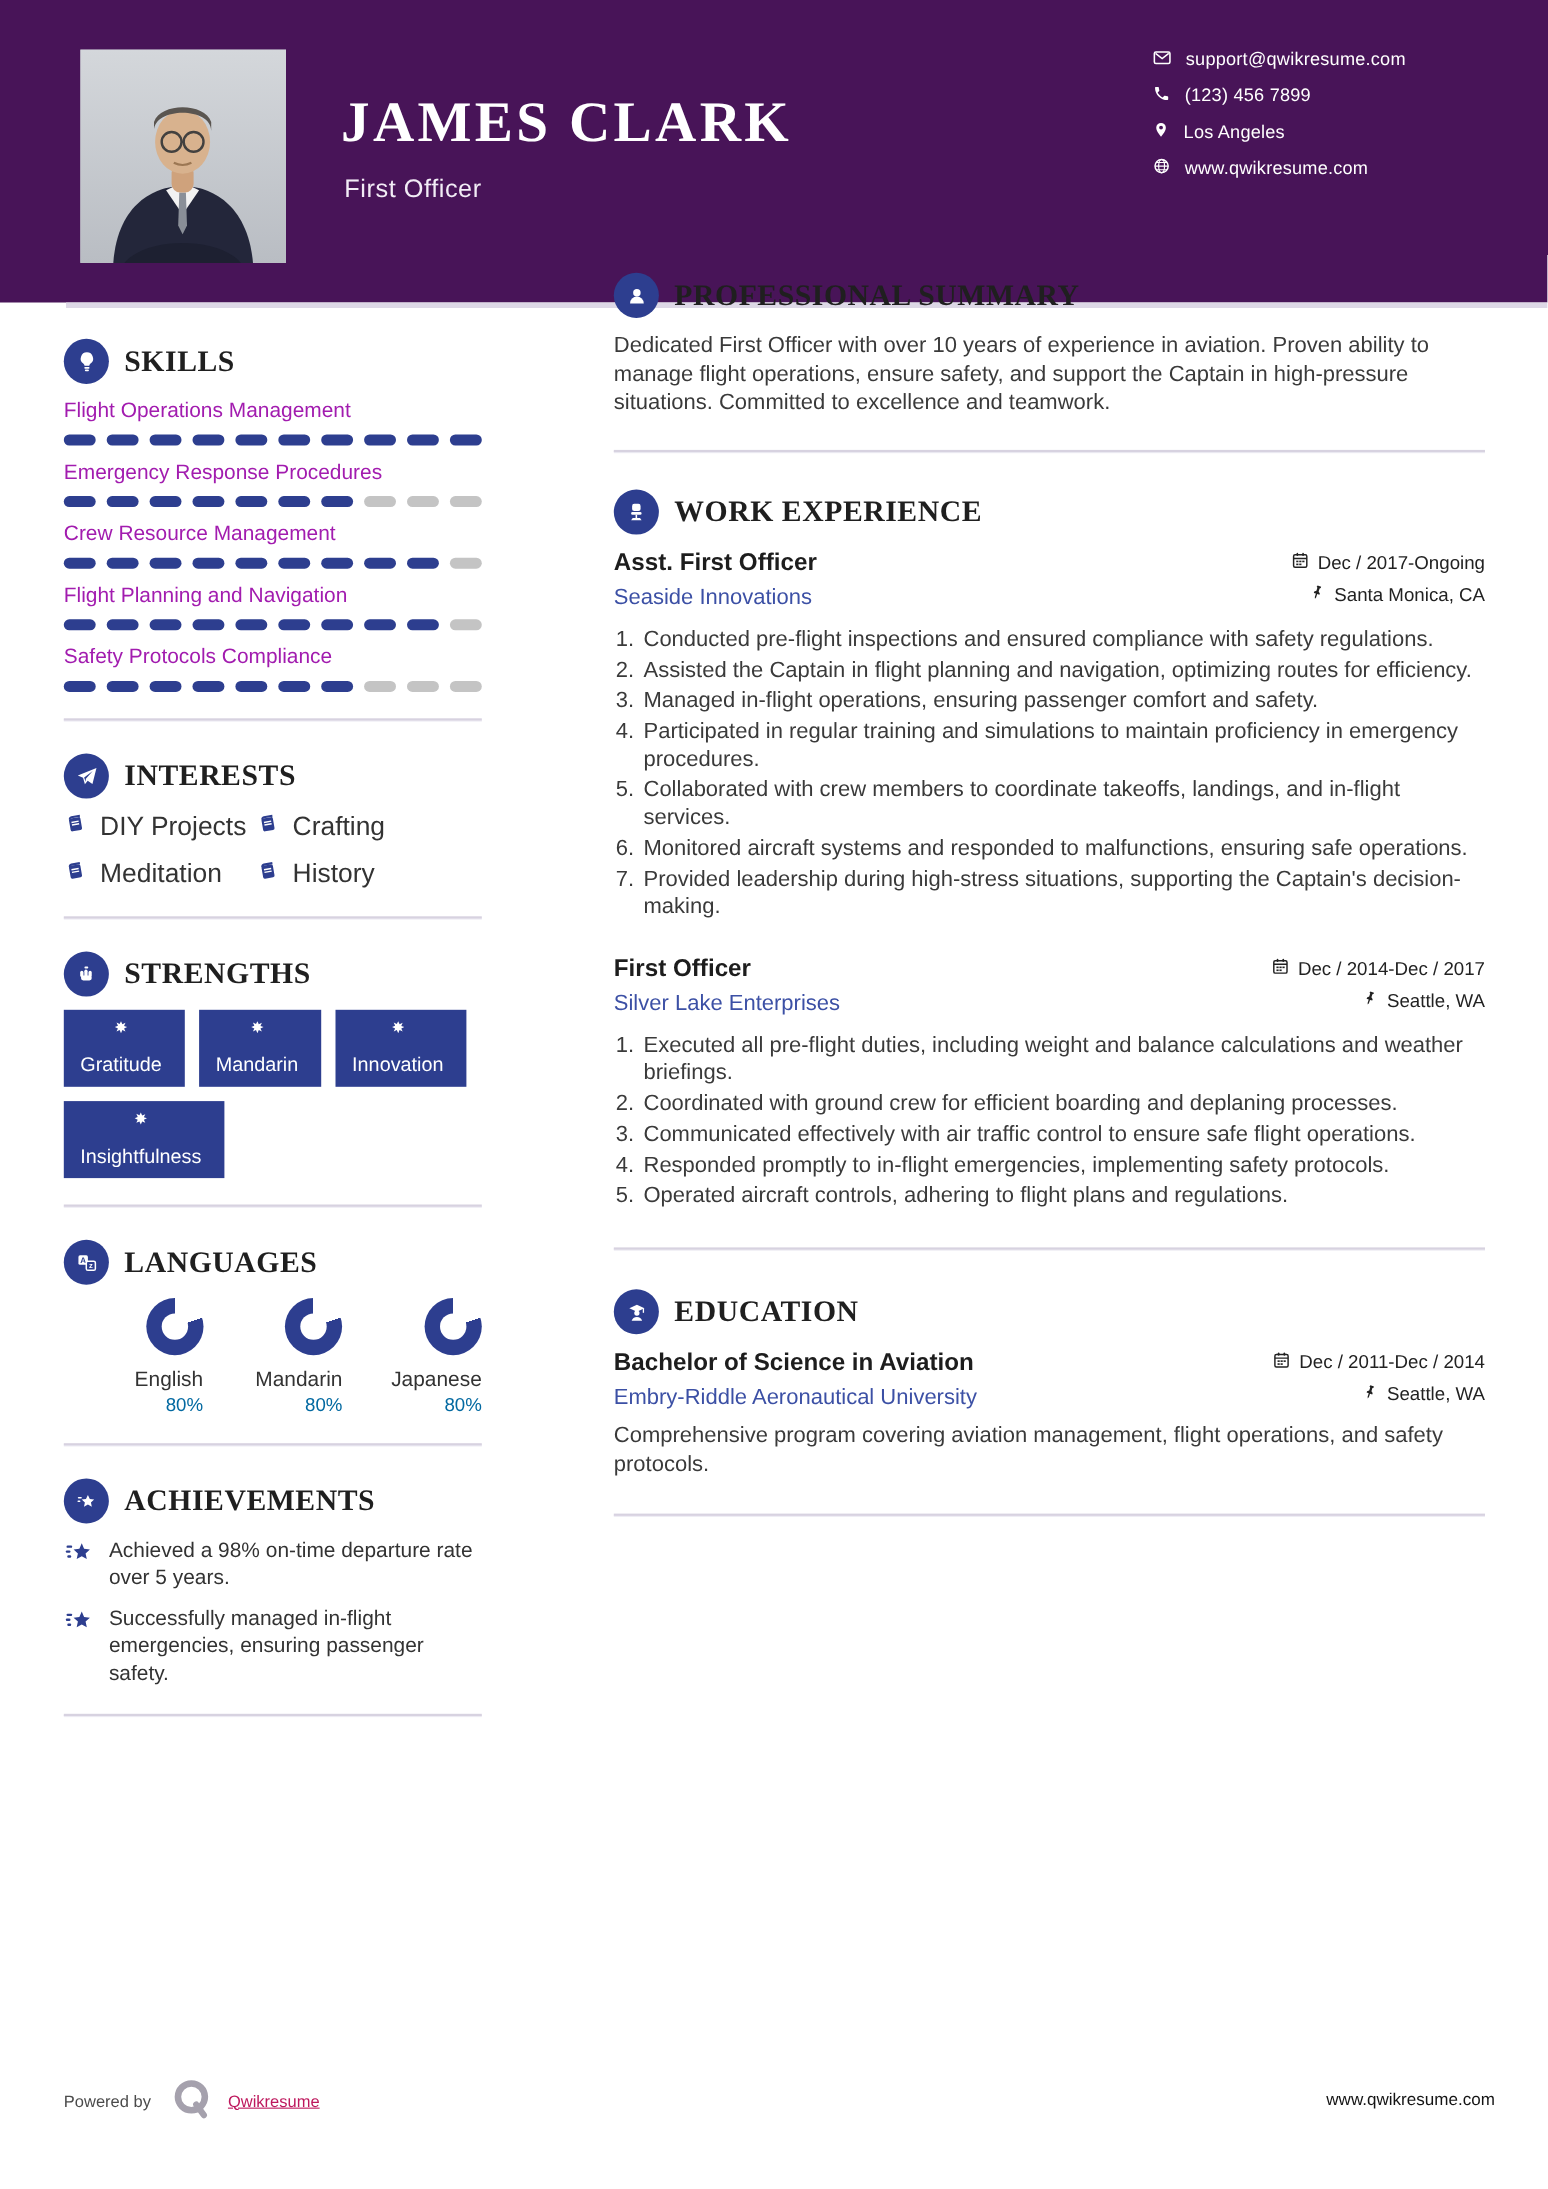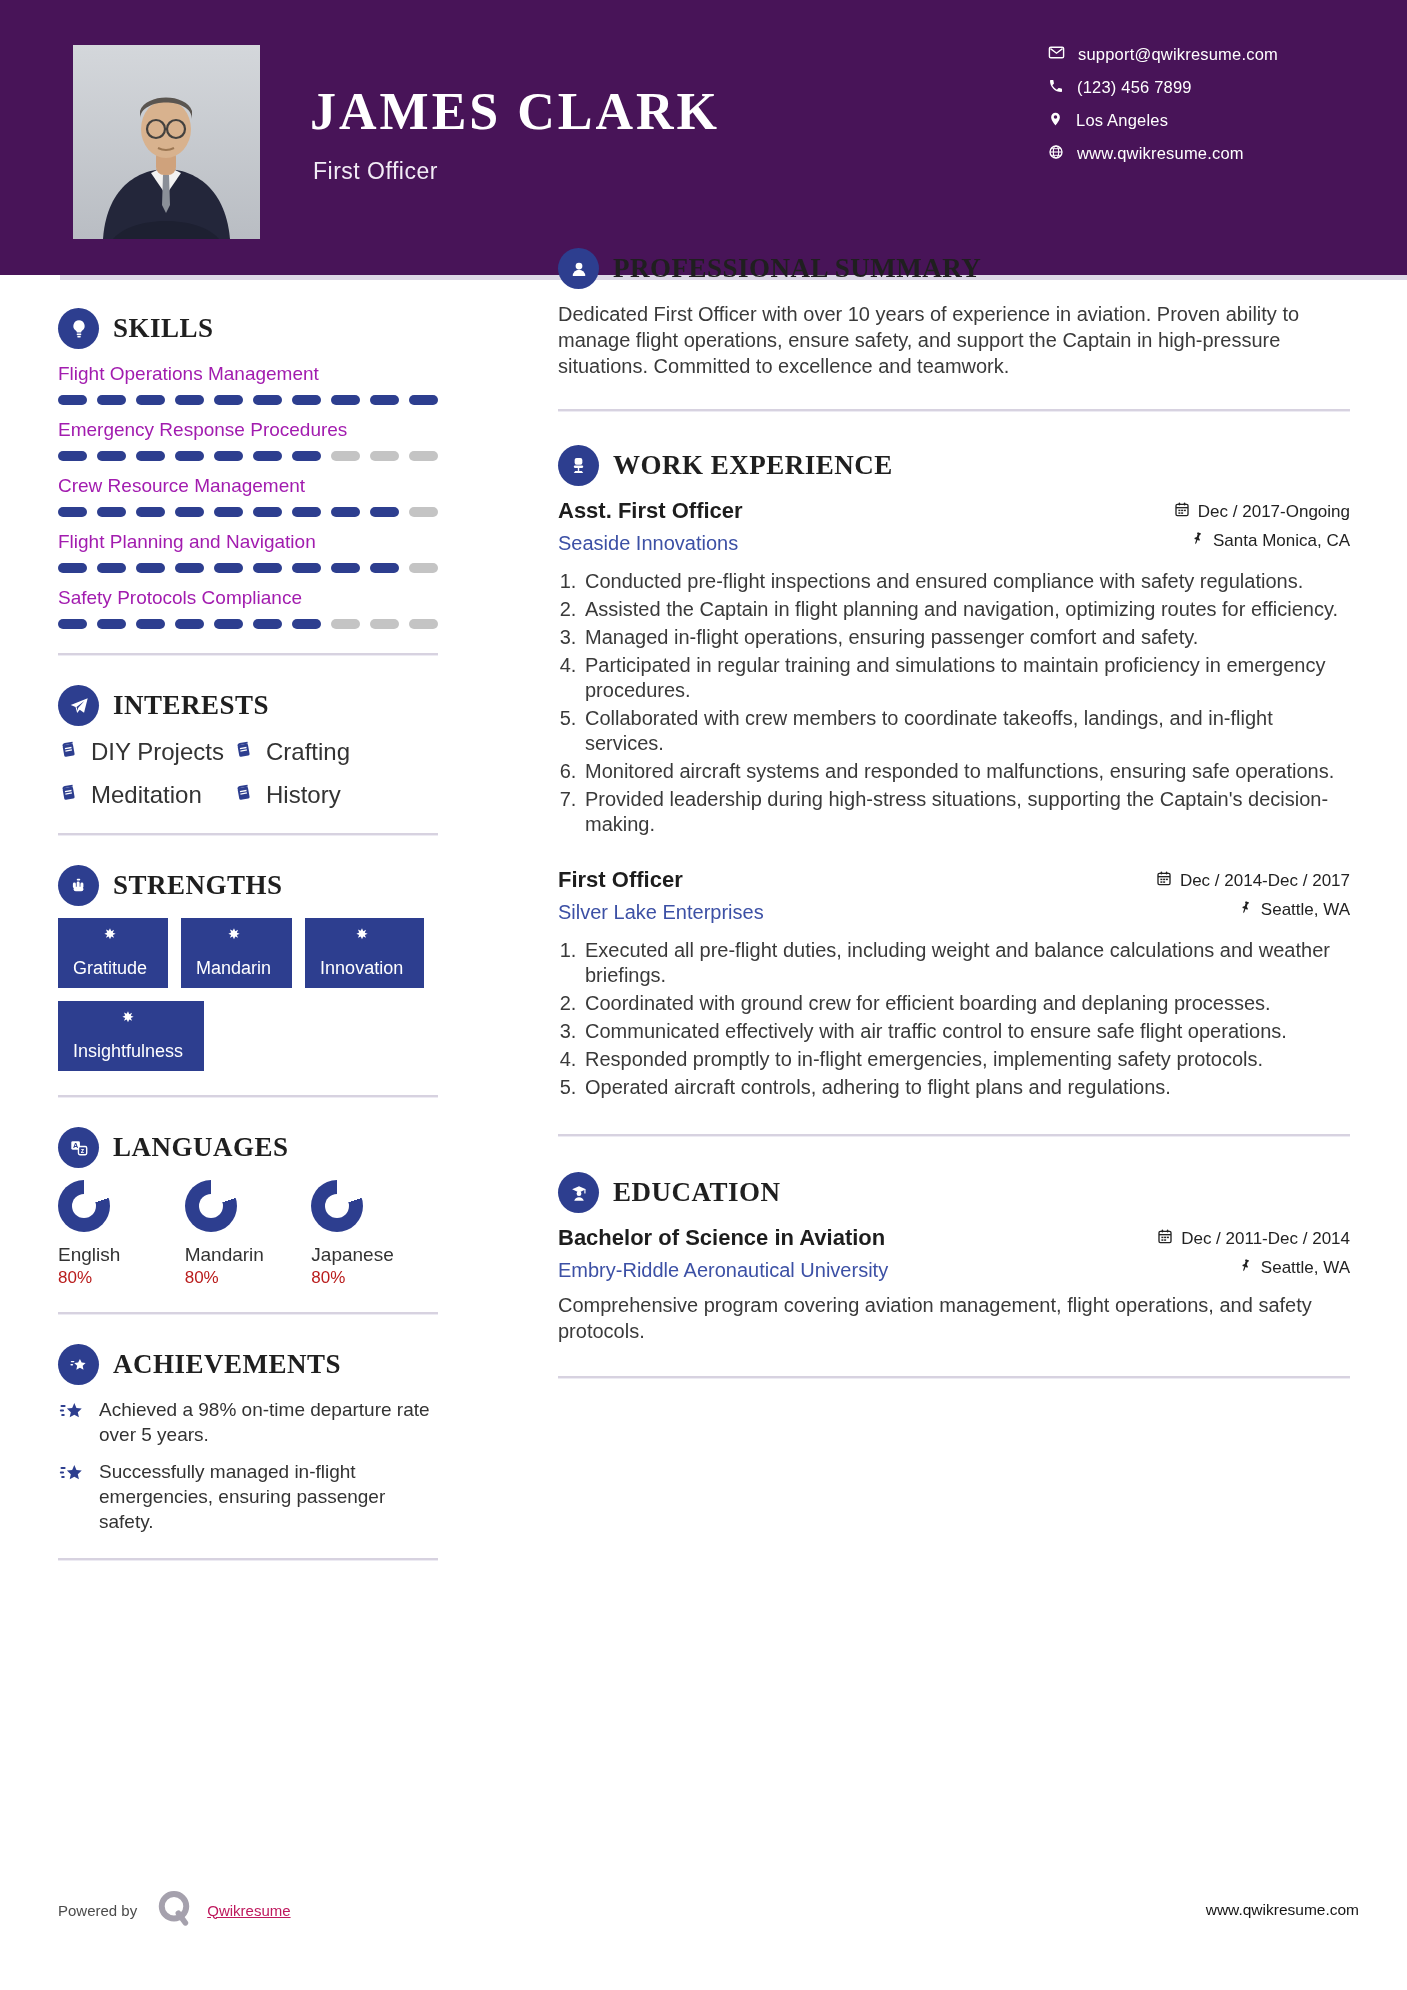--- a/index.html
+++ b/index.html
@@ -41,25 +41,25 @@
   .dash.on{background:var(--blue);}
 
   .interests{list-style:none;display:grid;grid-template-columns:175px 1fr;row-gap:15px;margin-top:4px;}
   .interests li{display:flex;align-items:center;gap:12px;font-size:24px;color:#333;}
   .interests svg{flex:none;}
 
   .badges{display:flex;flex-wrap:wrap;gap:13px;margin-top:6px;}
   .badge{display:inline-flex;align-items:center;gap:10px;background:var(--blue);color:#fff;font-size:18px;padding:9px 21px 9px 15px;white-space:nowrap;flex-direction:column;}
 
   .langs{display:flex;margin-top:8px;}
-  .lang{width:127px;display:flex;flex-direction:column;align-items:flex-start;}
+  .lang{width:127px;display:flex;flex-direction:column;align-items:flex-end;}
   .donut{position:relative;width:52px;height:52px;border-radius:50%;}
   .donut::after{content:"";position:absolute;inset:14px;background:#fff;border-radius:50%;}
   .lang-name{margin-top:12px;font-size:19px;color:#333;}
-  .lang-pct{margin-top:2px;font-size:17px;color:#b91c1c;}
+  .lang-pct{margin-top:2px;font-size:17px;color:#0369a1;}
 
   .achv{list-style:none;margin-top:4px;}
   .achv li{display:flex;gap:14px;font-size:19px;line-height:25px;color:#333;margin-bottom:12px;}
   .achv svg{flex:none;margin-top:1px;}
 
   
   .right{position:absolute;left:558px;top:248px;width:792px;}
   .summary-text{font-size:20px;line-height:26px;color:var(--body);margin-top:2px;}
   .job{margin-top:6px;}
   .job + .job{margin-top:30px;}

